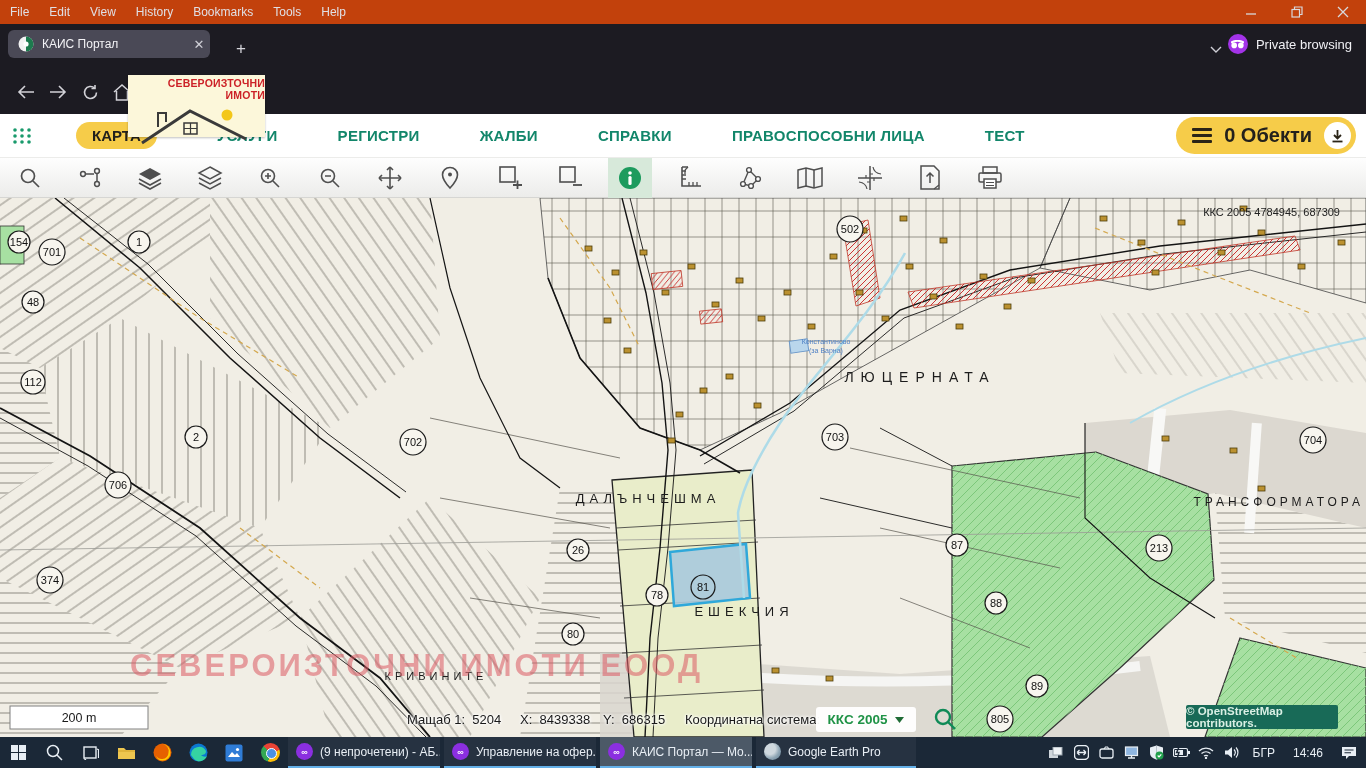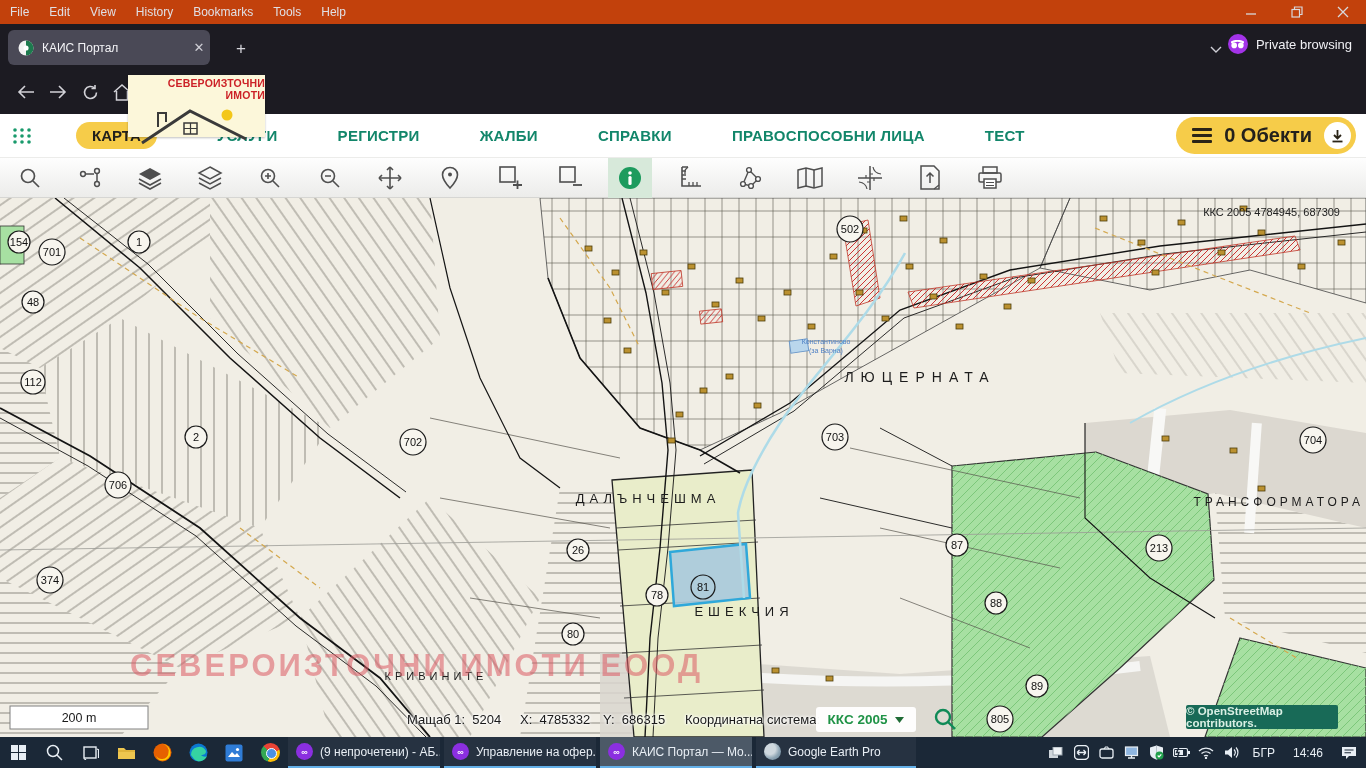--- a/index.html
+++ b/index.html
@@ -9,21 +9,21 @@
 
   
   .menubar { position:absolute; left:0; top:0; width:1366px; height:24px; background:#c2410c;
     display:flex; align-items:center; color:#e0dfe4; font-size:12px; }
   .menubar .mitem { padding:0 10px; height:24px; line-height:24px; cursor:default; }
   .wincontrols { position:absolute; right:0; top:0; height:24px; display:flex; }
   .winbtn { width:46px; height:24px; display:flex; align-items:center; justify-content:center; color:#d8d8dc; }
 
   
   .tabstrip { position:absolute; left:0; top:24px; width:1366px; height:46px; background:#1c1b22; }
-  .tab { position:absolute; left:8px; top:6px; width:202px; height:35px; background:#4a4956; border-radius:6px;
+  .tab { position:absolute; left:8px; top:6px; width:202px; height:28px; background:#4a4956; border-radius:6px;
     display:flex; align-items:center; color:#f3f3f6; font-size:12px; }
   .tab .fav { width:16px; height:16px; margin:0 8px 0 10px; }
   .tab .title { flex:1; white-space:nowrap; overflow:hidden; }
   .tab .close { width:22px; color:#cfcfd6; font-size:13px; text-align:center; }
   .newtab { position:absolute; left:228px; top:12px; width:26px; height:26px; color:#d6d6dc; font-size:17px;
     display:flex; align-items:center; justify-content:center; }
   .alltabs { position:absolute; left:1204px; top:14px; width:24px; height:22px; display:flex; align-items:center; justify-content:center; }
   .private { position:absolute; right:14px; top:10px; display:flex; align-items:center; gap:8px; color:#f0f0f4; font-size:13px; }
   .pvicon { width:20px; height:20px; border-radius:50%; background:#a333e8; display:flex; align-items:center; justify-content:center; }
 
@@ -659,21 +659,21 @@
       <rect x="56" y="22" width="13" height="11" fill="none" stroke="#3a3a3a" stroke-width="1.5"></rect>
       <path d="M62.5,22 V33 M56,27.5 H69" stroke="#3a3a3a" stroke-width="1.2"></path>
       <circle cx="99" cy="14" r="5.5" fill="#f3c719"></circle>
     </svg>
   </div>
 
   <div class="sbtxt" style="left:407px; top:712px;">
     <span>Мащаб 1:</span>&nbsp;&nbsp;<span>5204</span>
   </div>
   <div class="sbtxt" style="left:520px; top:712px;">
-    <span>X:</span>&nbsp;&nbsp;<span>4785332</span>
+    <span>X:</span>&nbsp;&nbsp;<span>8439338</span>
   </div>
   <div class="sbtxt" style="left:603px; top:712px;">
     <span>Y:</span>&nbsp;&nbsp;<span>686315</span>
   </div>
   <div class="sbtxt" style="left:685px; top:712px;">Координатна система:</div>
   <div class="crsbox">
     <span class="crsval">ККС 2005</span>
     <svg width="9" height="6">
         <path d="M0,0 L4.5,6 9,0 Z" fill="#1f6b35"></path>
       </svg>

